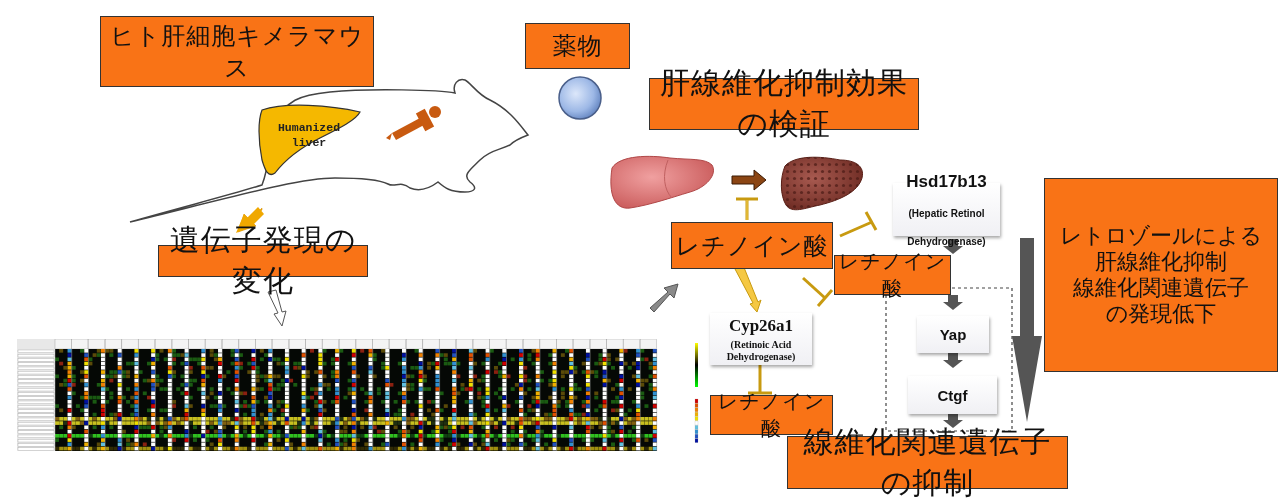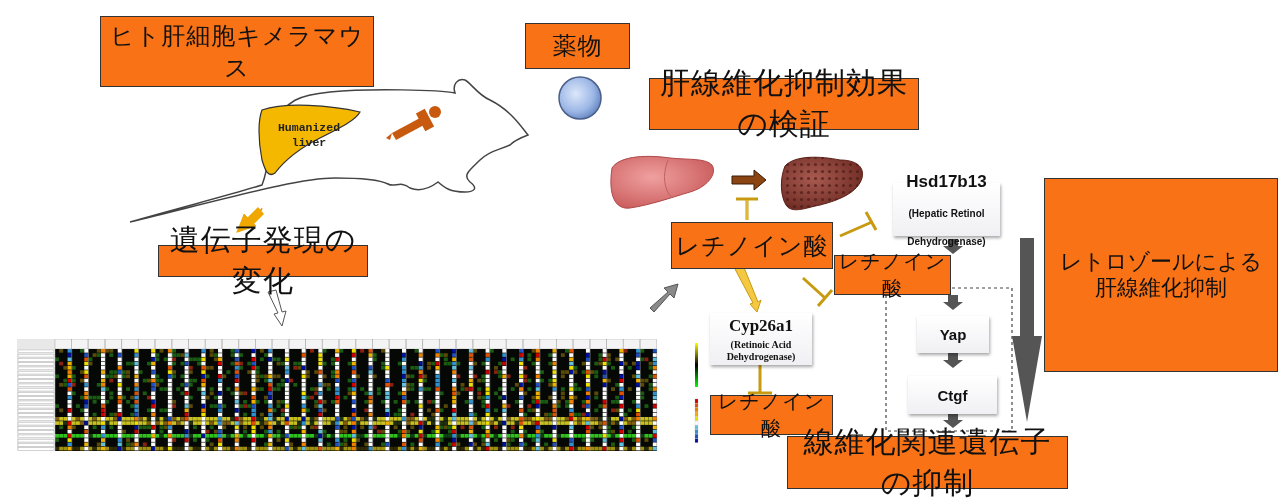--- a/index.html
+++ b/index.html
@@ -2079,13 +2079,15 @@
   <div class="g-name" style="font-size:15px;">Ctgf</div>
 </div>
 
 <div class="box jp-md" style="left:787px; top:436px; width:281px; height:53px;">
   <span>線維化関連遺伝子の抑制</span>
 </div>
 
 <div class="box multiline" style="left:1044px; top:178px; width:234px; height:194px;">
   <div>レトロゾールによる</div>
   <div>肝線維化抑制</div>
+  <div>線維化関連遺伝子</div>
+  <div>の発現低下</div>
 </div>
 
 </body></html>

